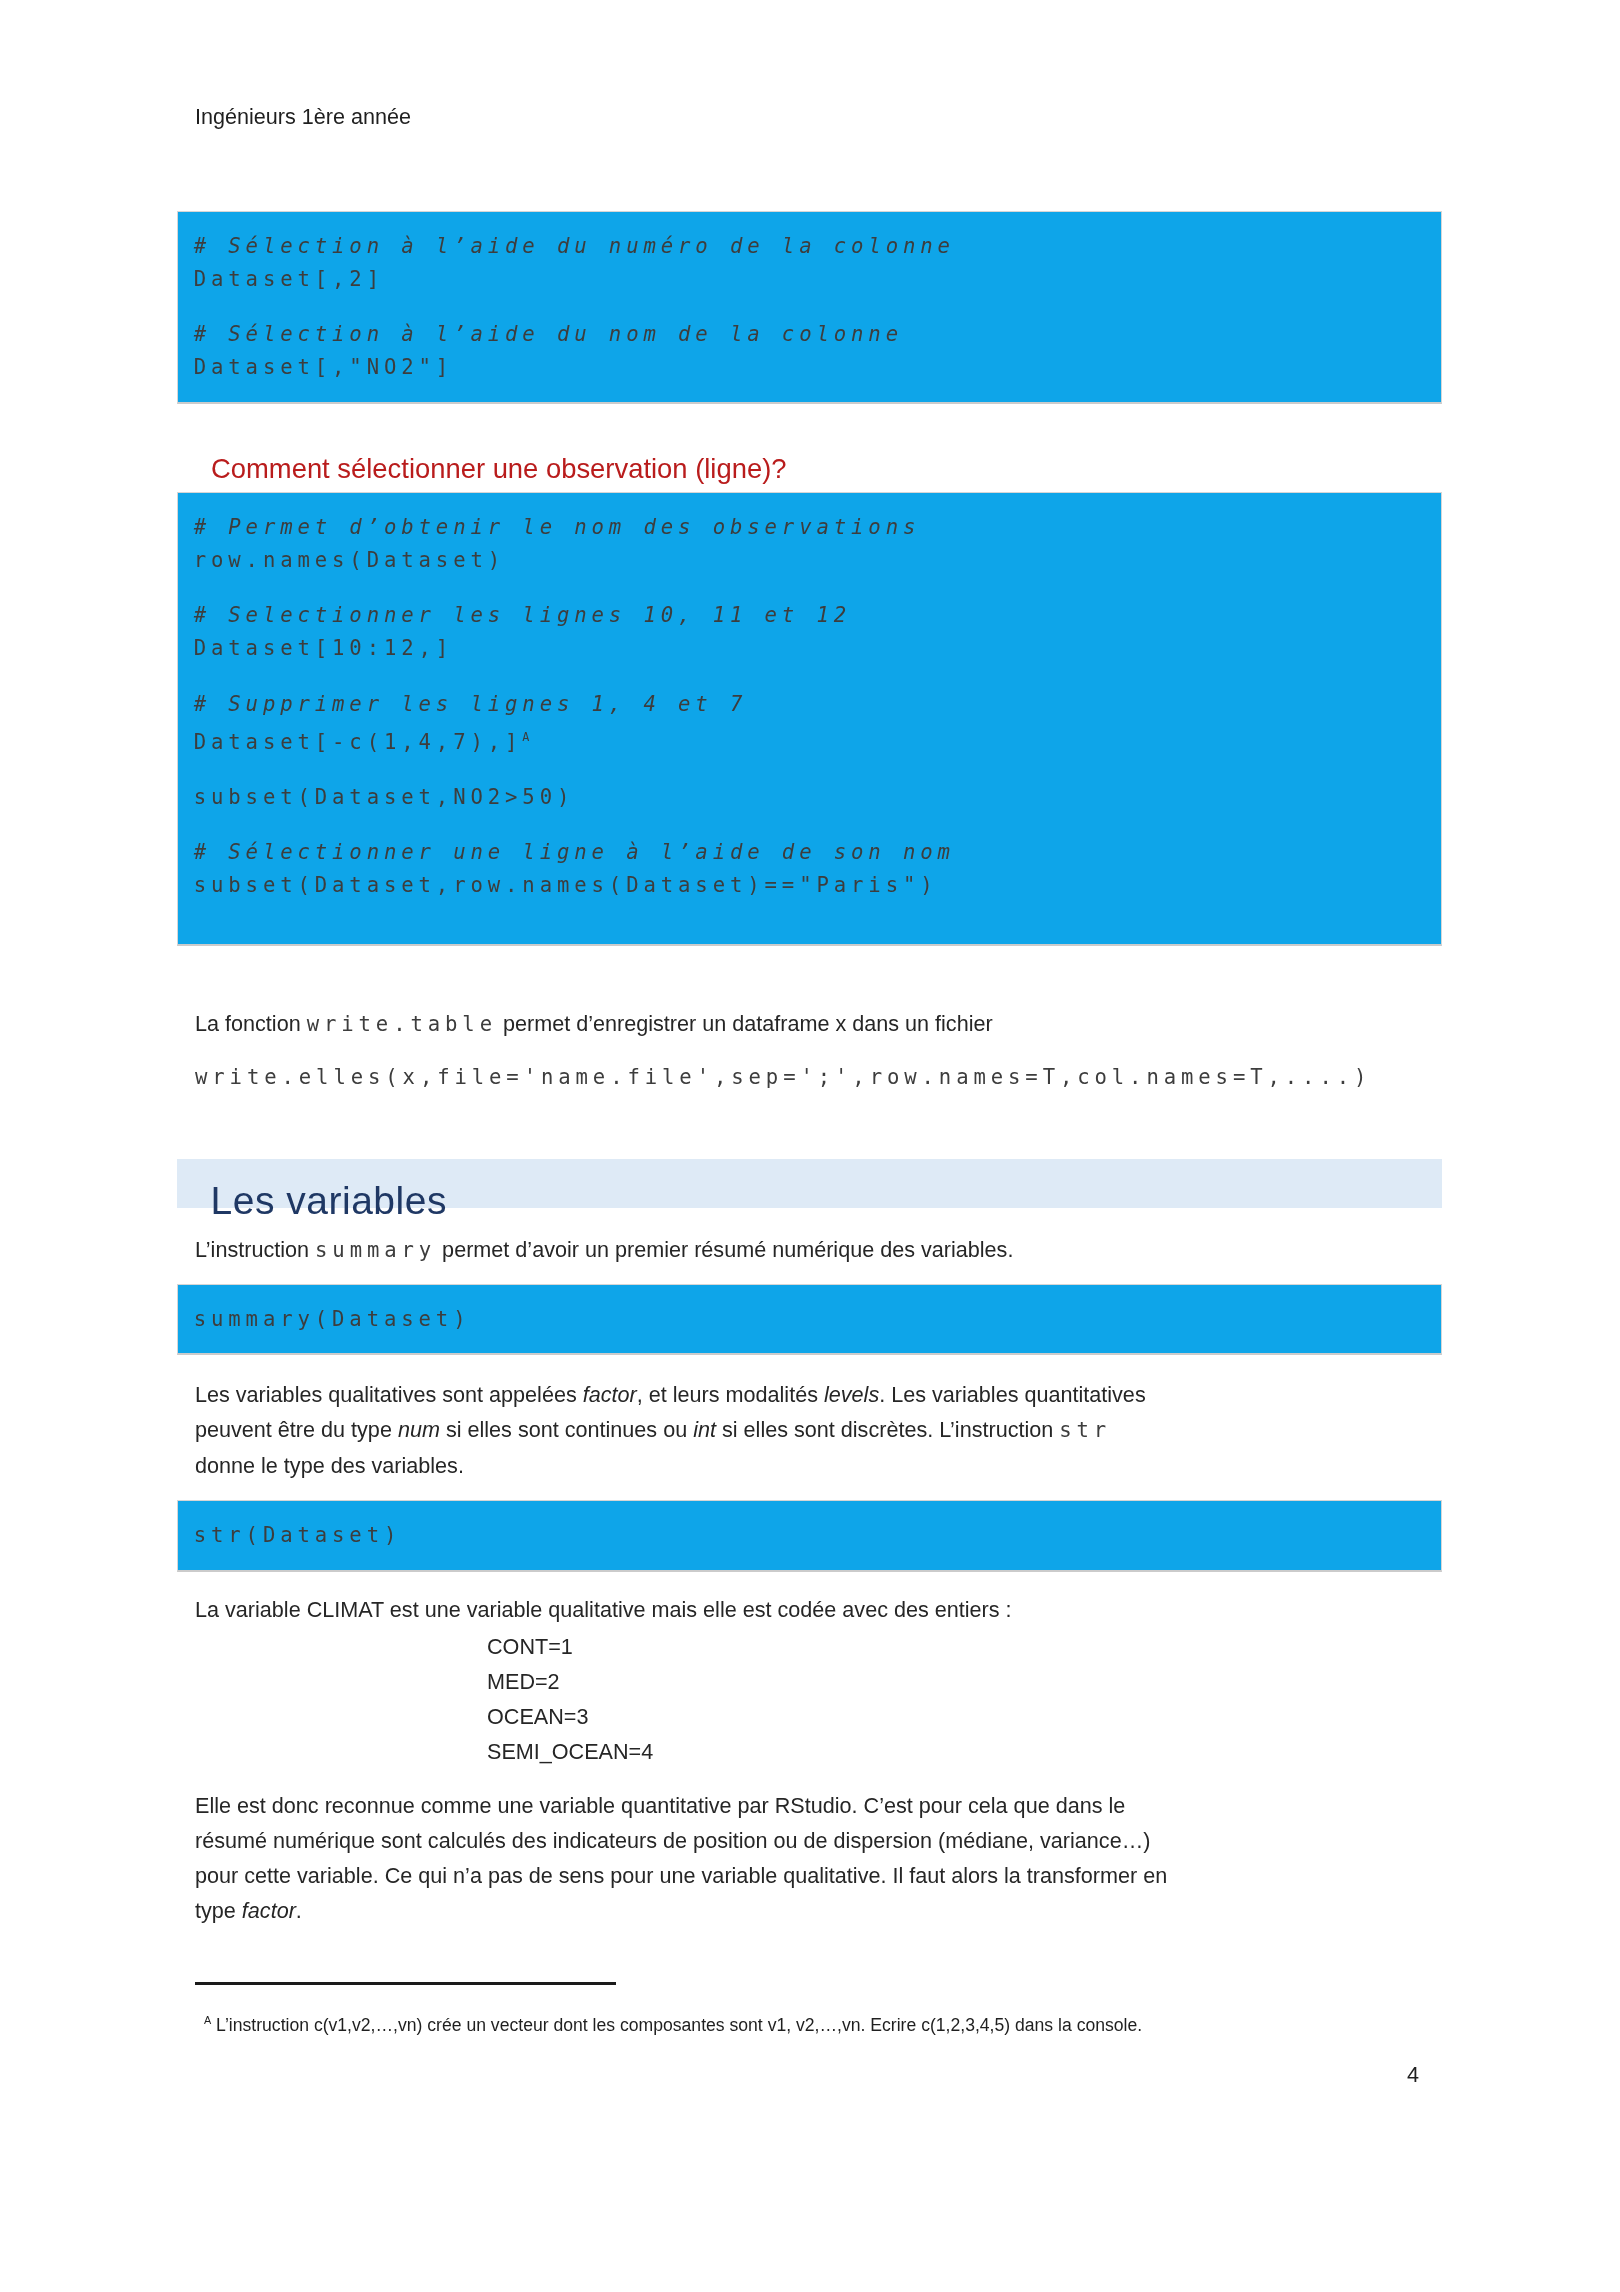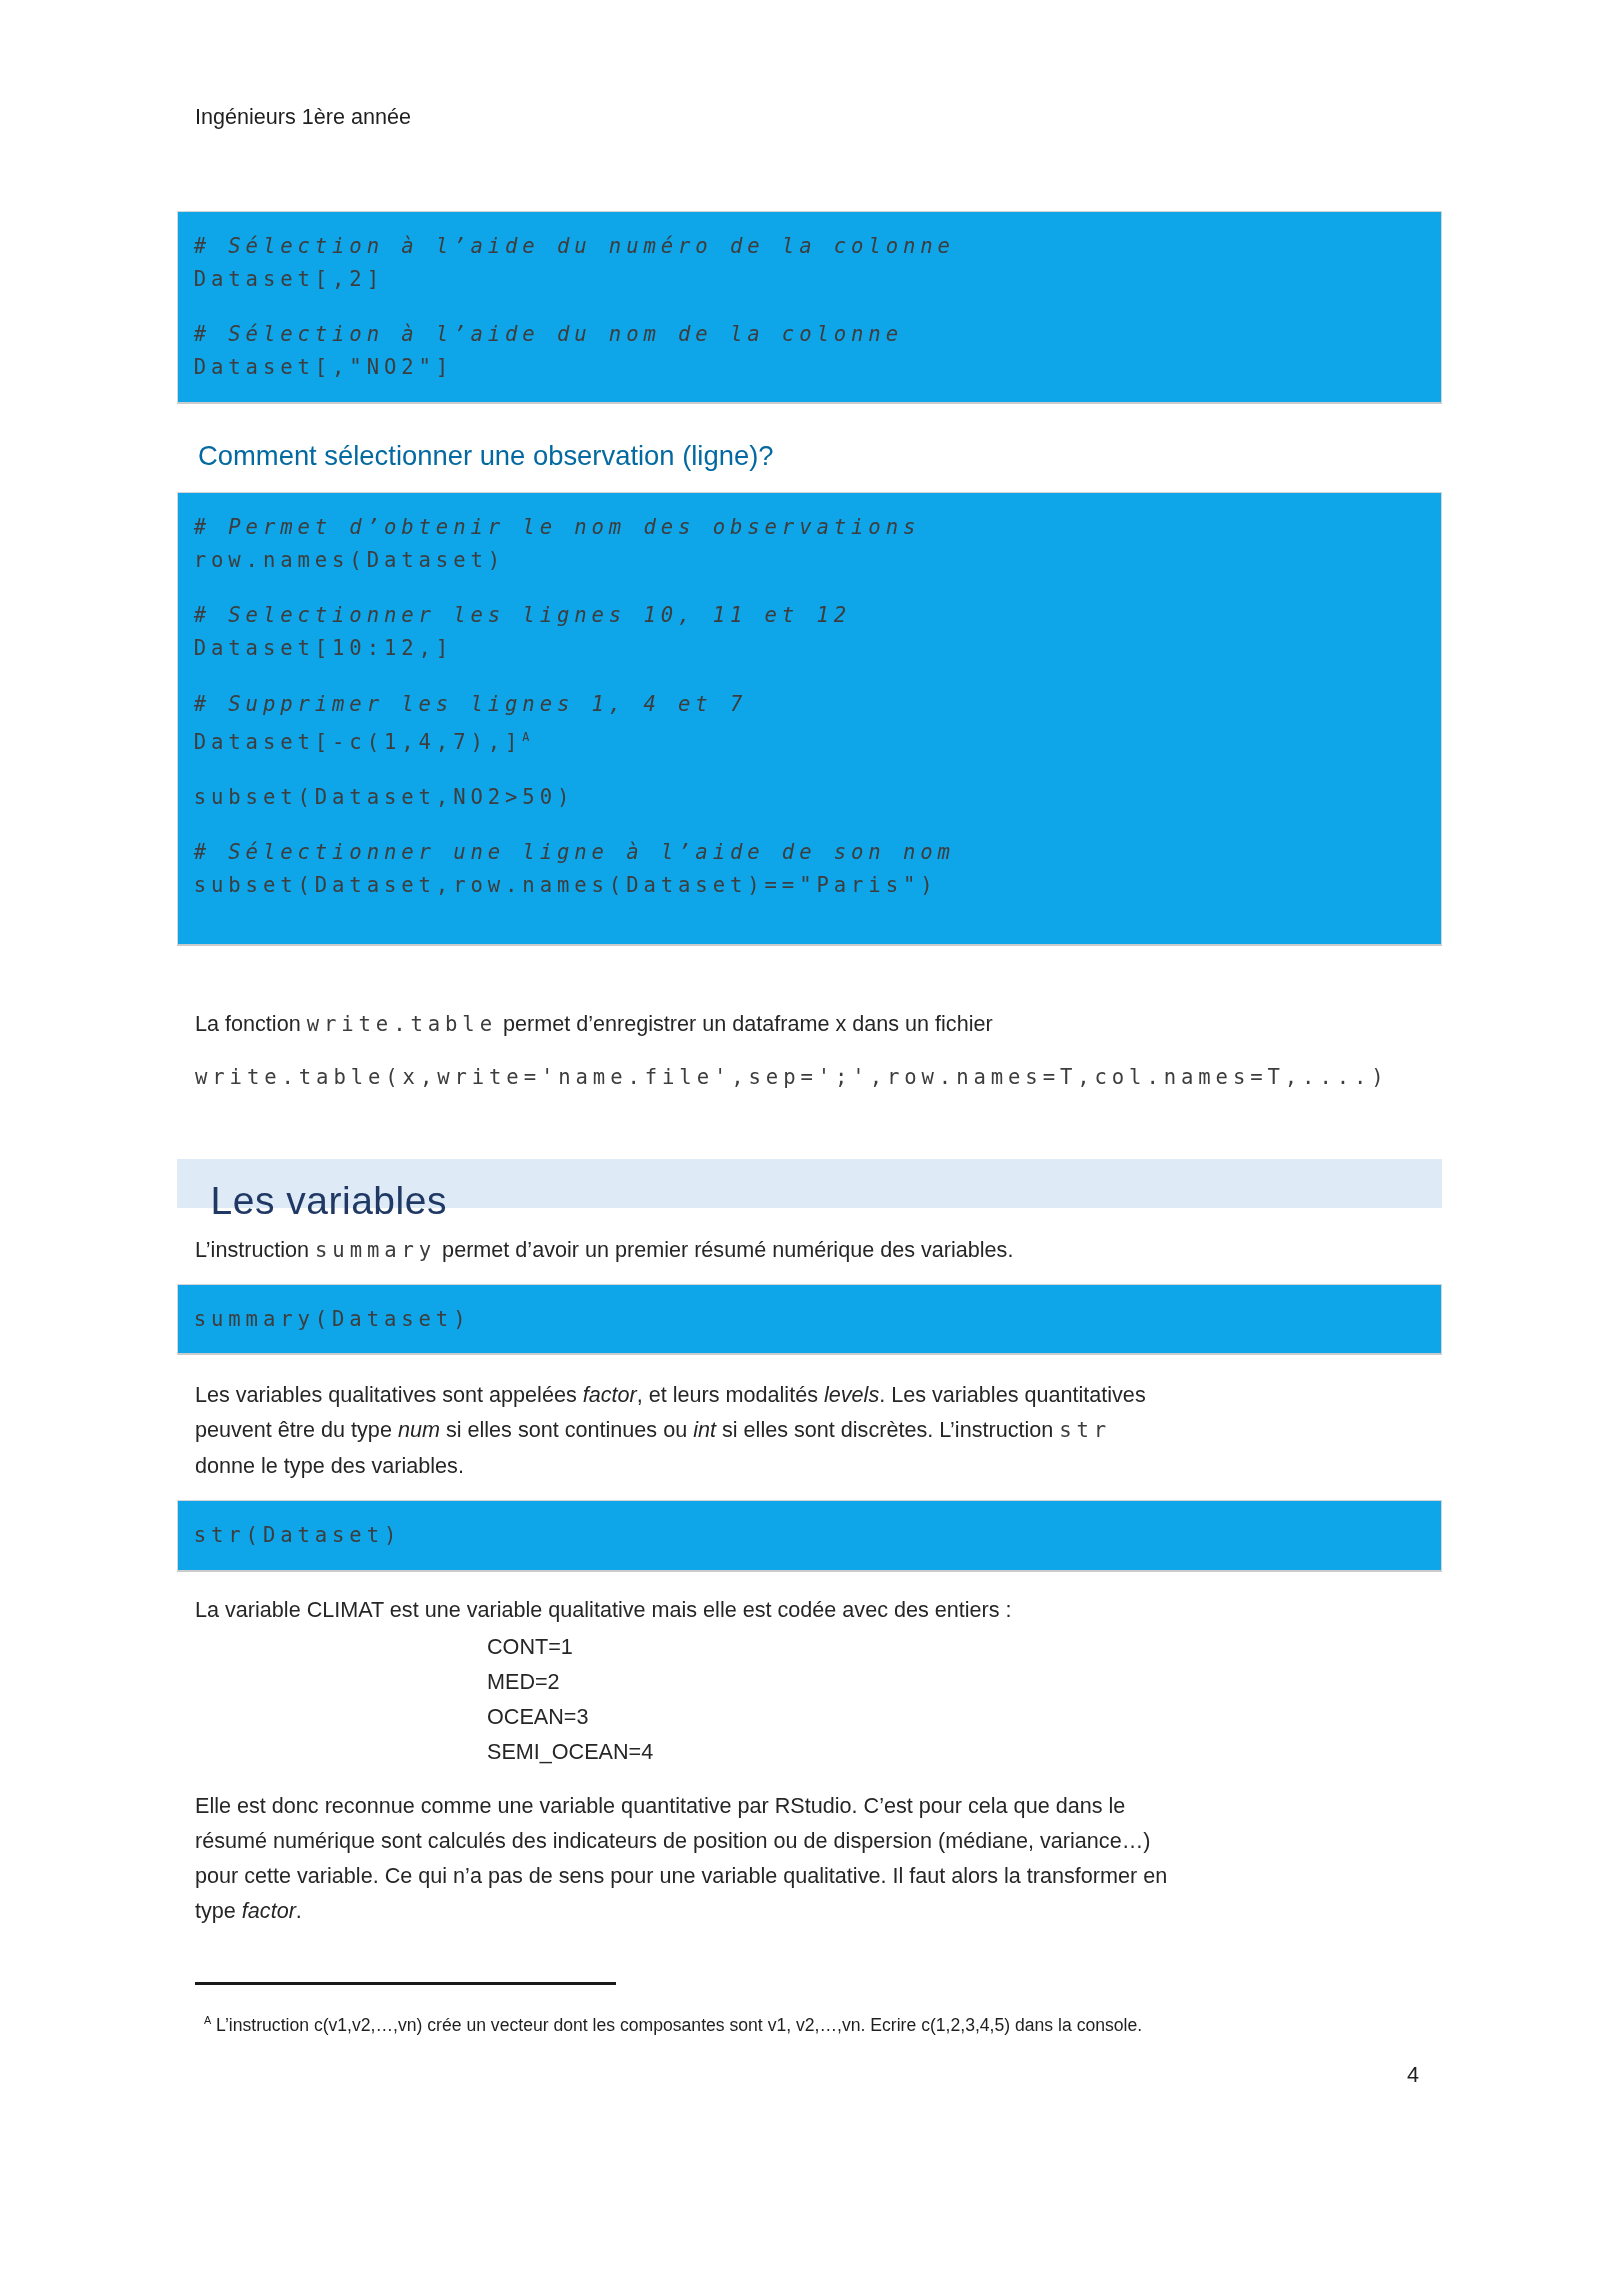--- a/index.html
+++ b/index.html
@@ -35,21 +35,21 @@
     font-family:"DejaVu Sans Mono",monospace;
     font-size:20.6px;line-height:33px;
     letter-spacing:4.9px;
     color:#3d3d3d;
     white-space:pre;
   }
   .code-line sup{font-size:11.8px;letter-spacing:1px;}
   
   .h2{
     position:absolute;top:437px;left:195px;
-    font-size:27.4px;color:#0369a1;font-weight:normal;margin:3px;
+    font-size:27.4px;color:#b91c1c;font-weight:normal;margin:16px;
   }
   .h1-band{
     position:absolute;top:1159px;left:177px;width:1265px;height:49px;
     background:#deeaf6;box-sizing:border-box;
   }
   .h1-band h1{
     margin:16px;padding-left:17.6px;
     font-size:39px;line-height:51px;font-weight:normal;
     color:#1f3864;letter-spacing:0.5px;
   }
@@ -112,21 +112,21 @@
         <div class="code-line"><span>subset(Dataset,NO2&gt;50)</span></div>
       </div>
       <div class="code-group">
         <div class="code-line"><span class="it"># Sélectionner une ligne à l’aide de son nom</span></div>
         <div class="code-line"><span>subset(Dataset,row.names(Dataset)=="Paris")</span></div>
       </div>
     </div>
 
   <div class="para" id="para-write">
     <div class="line"><span>La fonction </span><span class="mono">write.table</span><span> permet d’enregistrer un dataframe x dans un fichier</span></div>
-    <div class="line codeline"><span class="mono">write.table(x,write='name.file',sep=';',row.names=T,col.names=T,....)</span></div>
+    <div class="line codeline"><span class="mono">write.elles(x,file='name.file',sep=';',row.names=T,col.names=T,....)</span></div>
   </div>
 
   <div class="h1-band">
     <h1>Les variables</h1>
   </div>
 
   <div class="para" id="para-summary">
     <div class="line"><span>L’instruction </span><span class="mono">summary</span><span> permet d’avoir un premier résumé numérique des variables.</span></div>
   </div>
 

